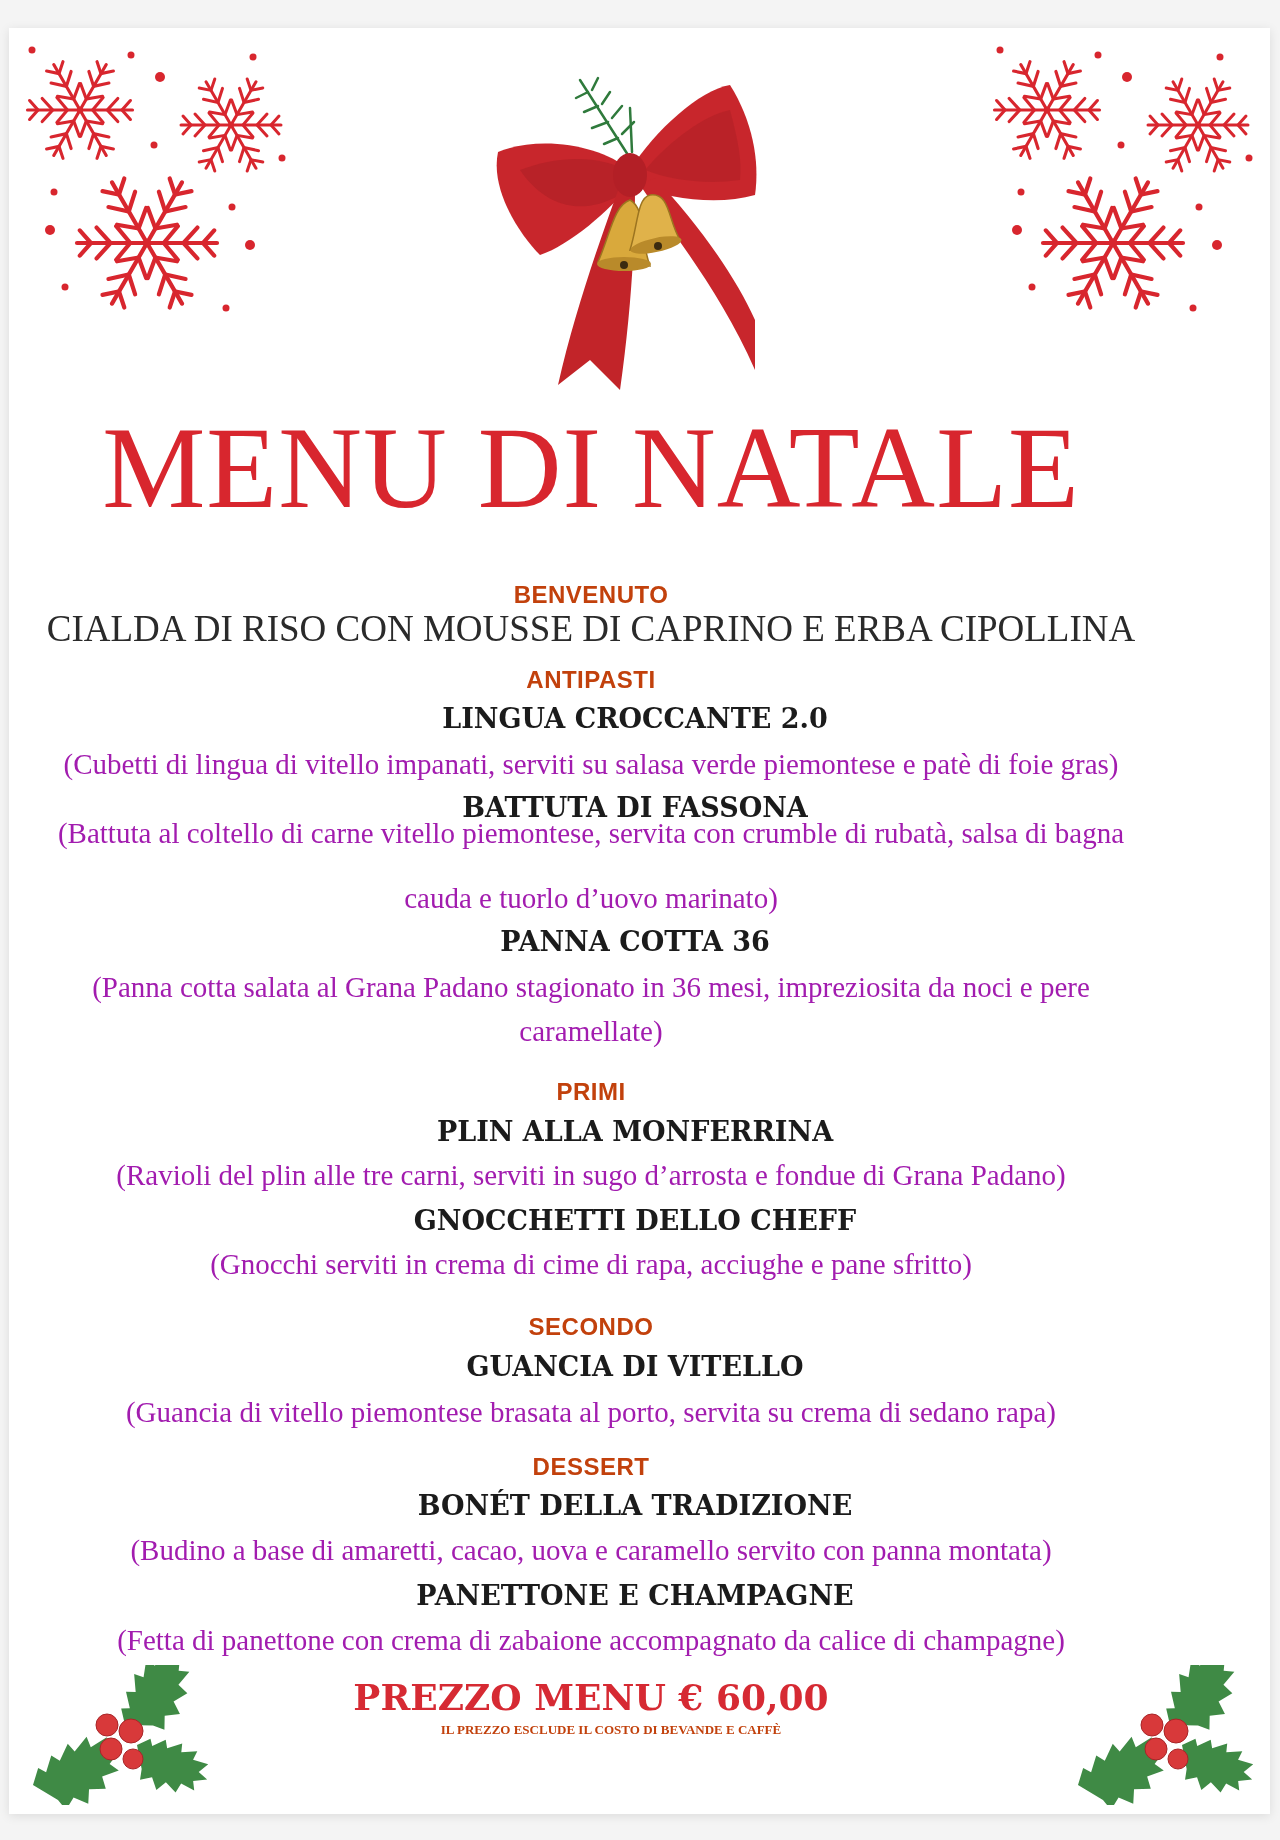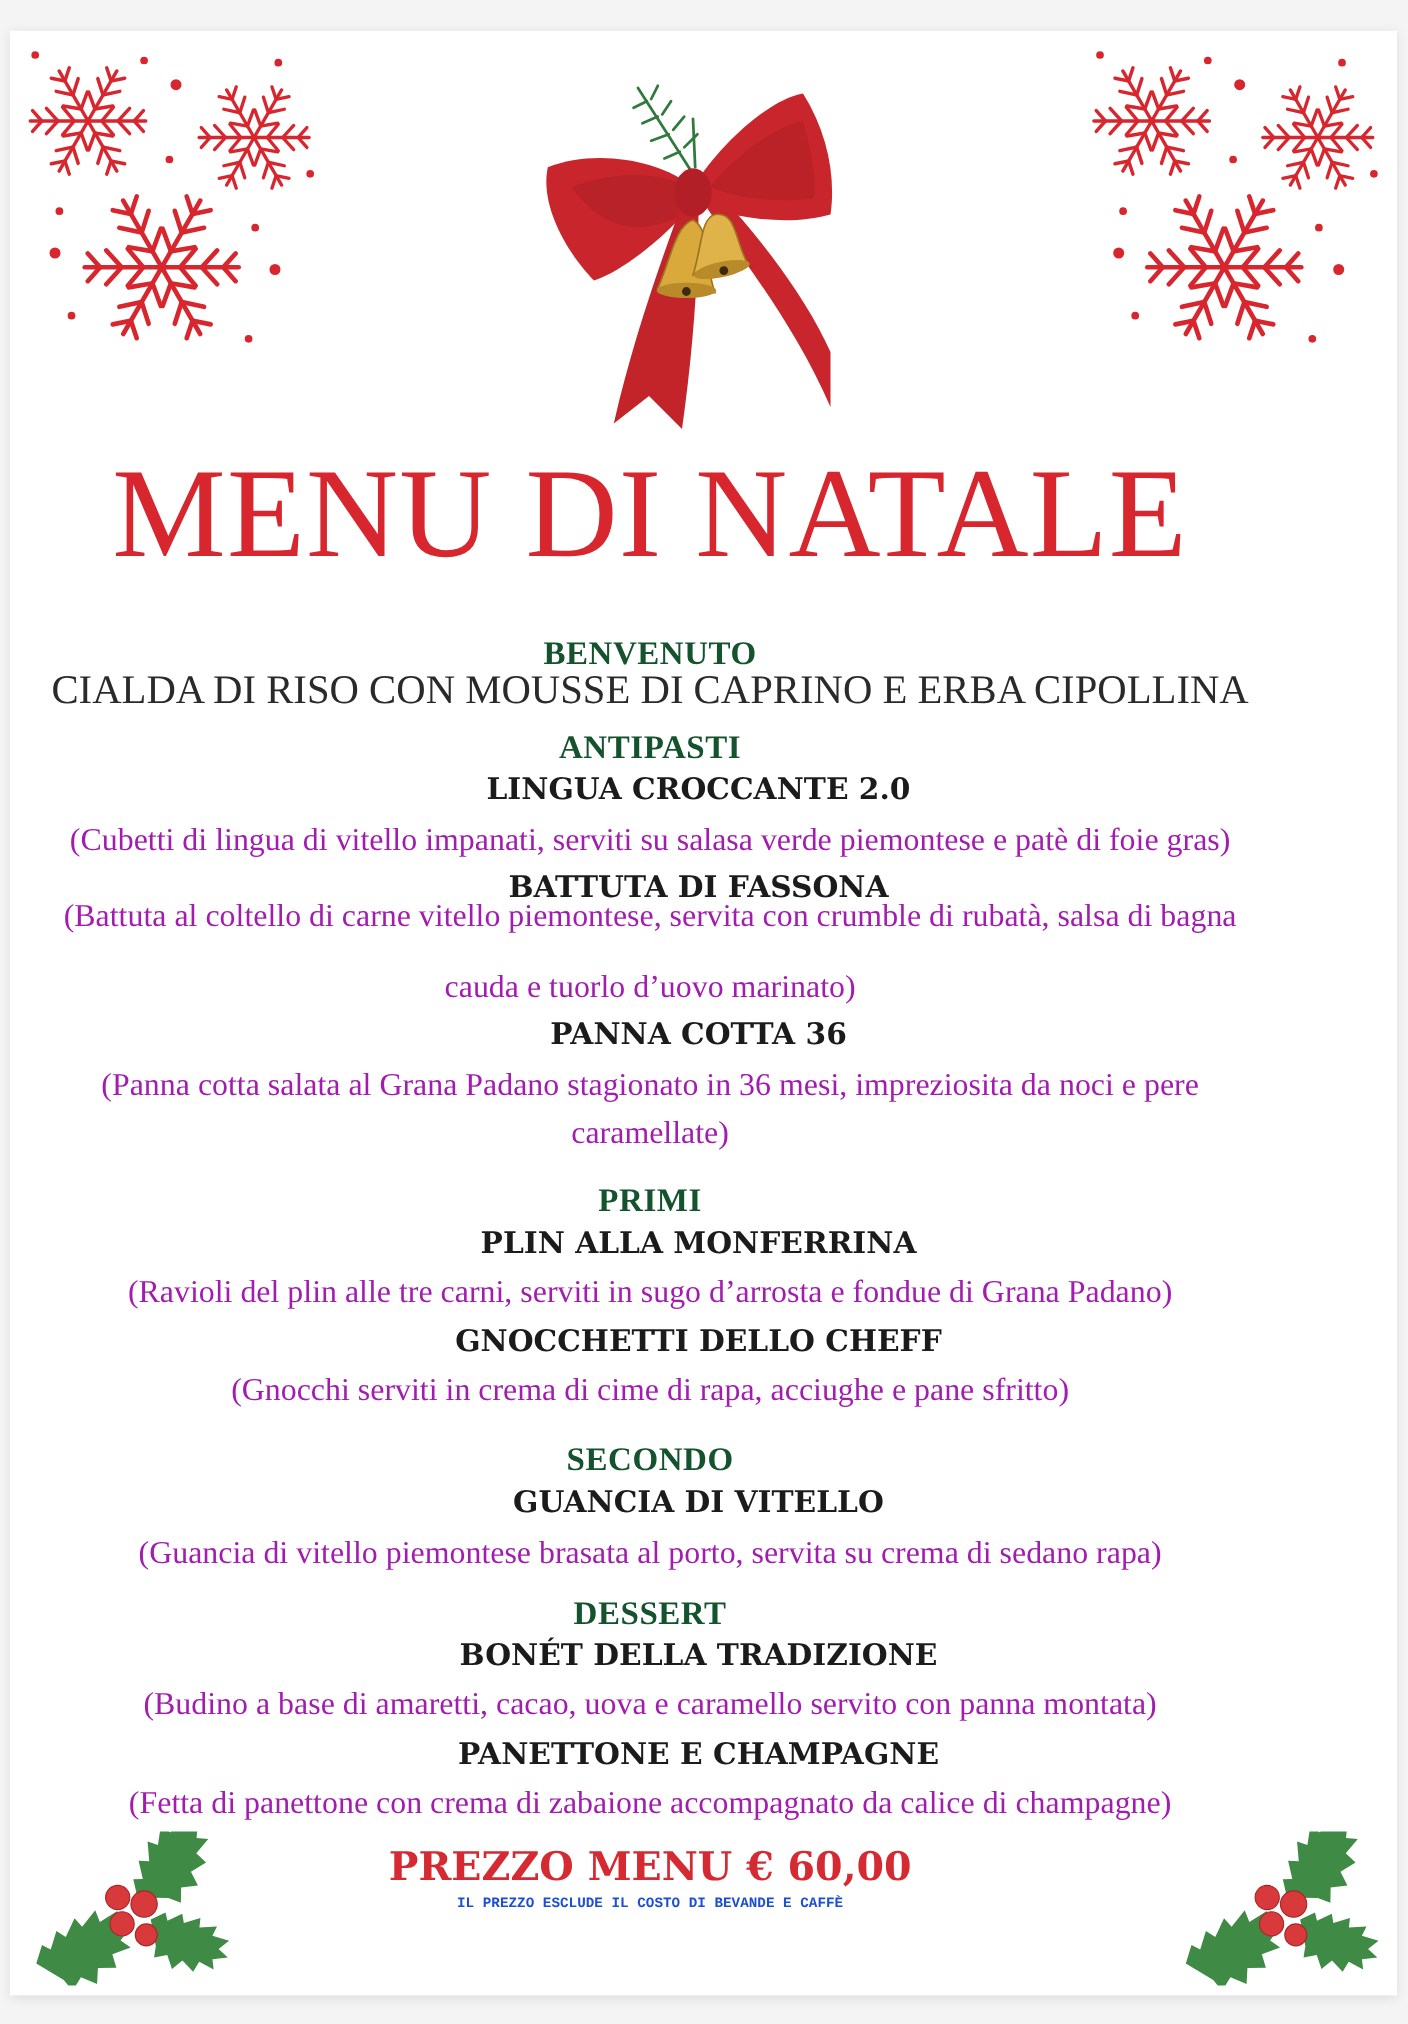--- a/index.html
+++ b/index.html
@@ -15,43 +15,44 @@
   }
   .line {
     position: absolute; left: 0; width: 1182px; text-align: center;
     white-space: nowrap; transform: translateY(-50%);
   }
   .title {
     color: #d8262e; font-size: 116px; font-weight: normal; letter-spacing: 1px;
     font-family: "Liberation Serif", "DejaVu Serif", serif;
   }
   .section {
-    color: #14532d; font-weight: bold; font-size: 30px;
-    font-family: Liberation Serif, serif; letter-spacing: 0.5px;
+    color: #c2410c; font-weight: bold; font-size: 24px;
+    font-family: Liberation Sans, sans-serif; letter-spacing: 0.5px;
   }
   .dish {
     color: #1b1b1b; font-weight: bold; font-size: 27px;
     font-family: "DejaVu Serif", "Liberation Serif", serif;
     padding-left: 44px;
   }
   .welcome {
     color: #2a2a2a; font-size: 37px;
     font-family: "Liberation Serif", serif;
   }
   .desc {
     color: #a21caf; font-size: 29px;
     font-family: "Liberation Serif", serif;
   }
   .price {
     color: #d62a33; font-weight: bold; font-size: 36px;
     font-family: "DejaVu Serif", serif;
   }
   .note {
-    color: #1d4ed8; font-weight: bold; font-size: 13px;
-    font-family: Liberation Mono, monospace;
+    color: #c2410c; font-weight: bold; font-size: 13px;
+    font-family: Liberation Serif, serif;
+    padding-left: 20px;
   }
   .deco { position: absolute; }
 </style>
 </head>
 <body>
 
 <div class="card"></div>
 
 <svg class="deco" style="left:0;top:30px" width="300" height="300" viewBox="0 0 300 300">
   <defs>

